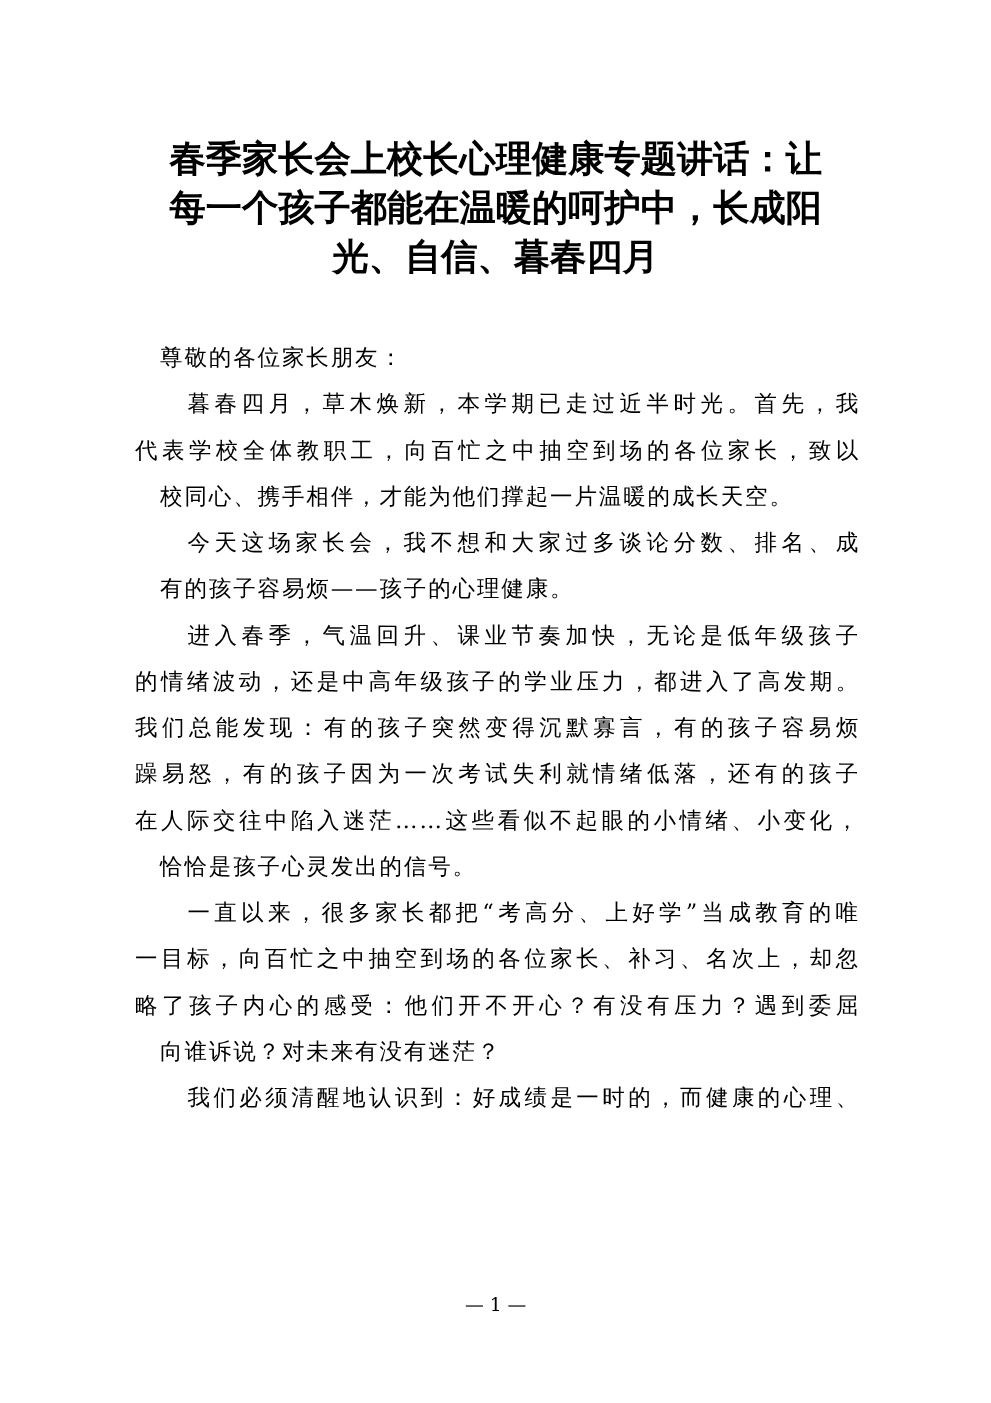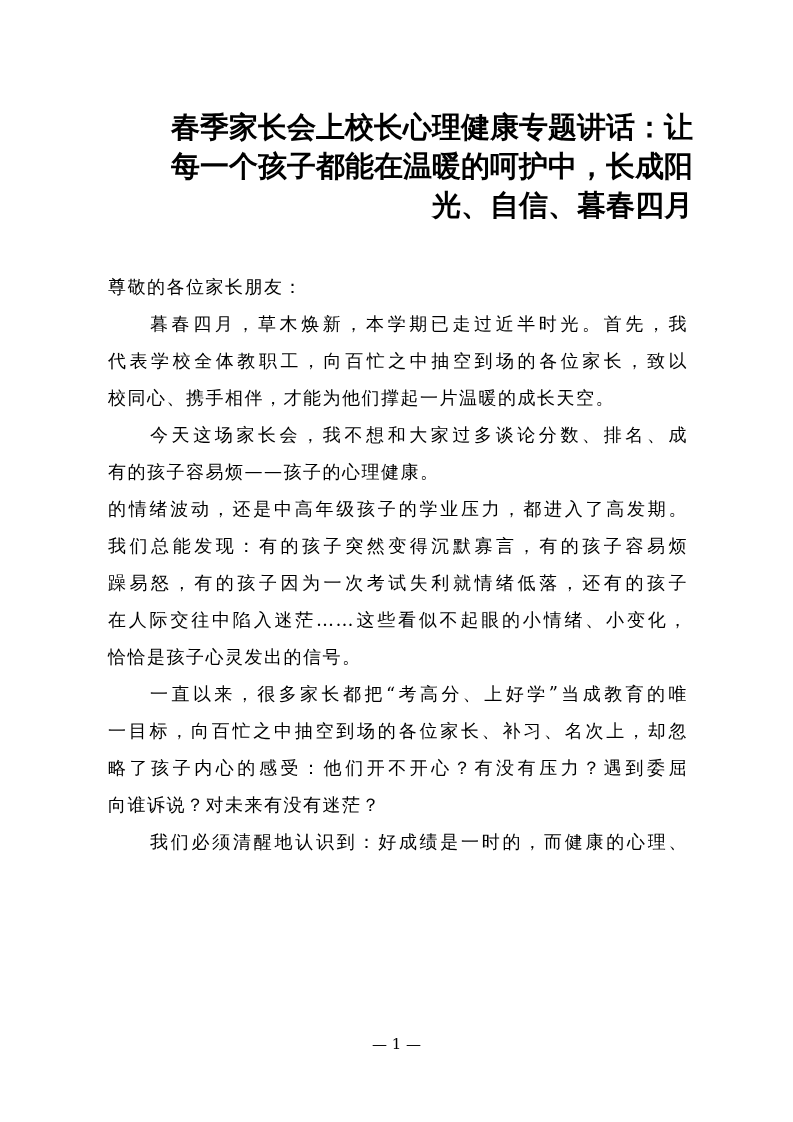--- a/index.html
+++ b/index.html
@@ -19,21 +19,21 @@
       left: 0; top: 0;
       width: 793px;
       height: 1122px;
       background: #ffffff;
     }
     .title {
       position: absolute;
       left: 100px;
       top: 108px;
       width: 593px;
-      text-align: right;
+      text-align: center;
       font-family: "DejaVu Sans", "Liberation Sans", sans-serif;
       font-weight: bold;
       font-size: 29px;
       line-height: 39px;
       letter-spacing: 0px;
       margin: 0;
     }
     .title span { display: block; white-space: nowrap; }
     .body {
       position: absolute;
@@ -47,20 +47,21 @@
     .line {
       display: block;
       height: 37px;
       white-space: nowrap;
       text-align: justify;
       text-align-last: justify;
       letter-spacing: 1.5px;
     }
     .line.last {
       text-align-last: left;
+      margin-left: 20px;
     }
     .line.indent {
       padding-left: 42px;
     }
     .footer {
       position: absolute;
       left: 0;
       top: 1035px;
       width: 793px;
       text-align: center;
@@ -89,20 +90,21 @@
       <span class="line">代表学校全体教职工，向百忙之中抽空到场的各位家长，致以</span>
       <span class="line last">校同心、携手相伴，才能为他们撑起一片温暖的成长天空。</span>
     </div>
 
     <div>
       <span class="line indent">今天这场家长会，我不想和大家过多谈论分数、排名、成</span>
       <span class="line last">有的孩子容易烦——孩子的心理健康。</span>
     </div>
 
     <div>
+      <span class="line indent">进入春季，气温回升、课业节奏加快，无论是低年级孩子</span>
       <span class="line">的情绪波动，还是中高年级孩子的学业压力，都进入了高发期。</span>
       <span class="line">我们总能发现：有的孩子突然变得沉默寡言，有的孩子容易烦</span>
       <span class="line">躁易怒，有的孩子因为一次考试失利就情绪低落，还有的孩子</span>
       <span class="line">在人际交往中陷入迷茫……这些看似不起眼的小情绪、小变化，</span>
       <span class="line last">恰恰是孩子心灵发出的信号。</span>
     </div>
 
     <div>
       <span class="line indent">一直以来，很多家长都把“考高分、上好学”当成教育的唯</span>
       <span class="line">一目标，向百忙之中抽空到场的各位家长、补习、名次上，却忽</span>

